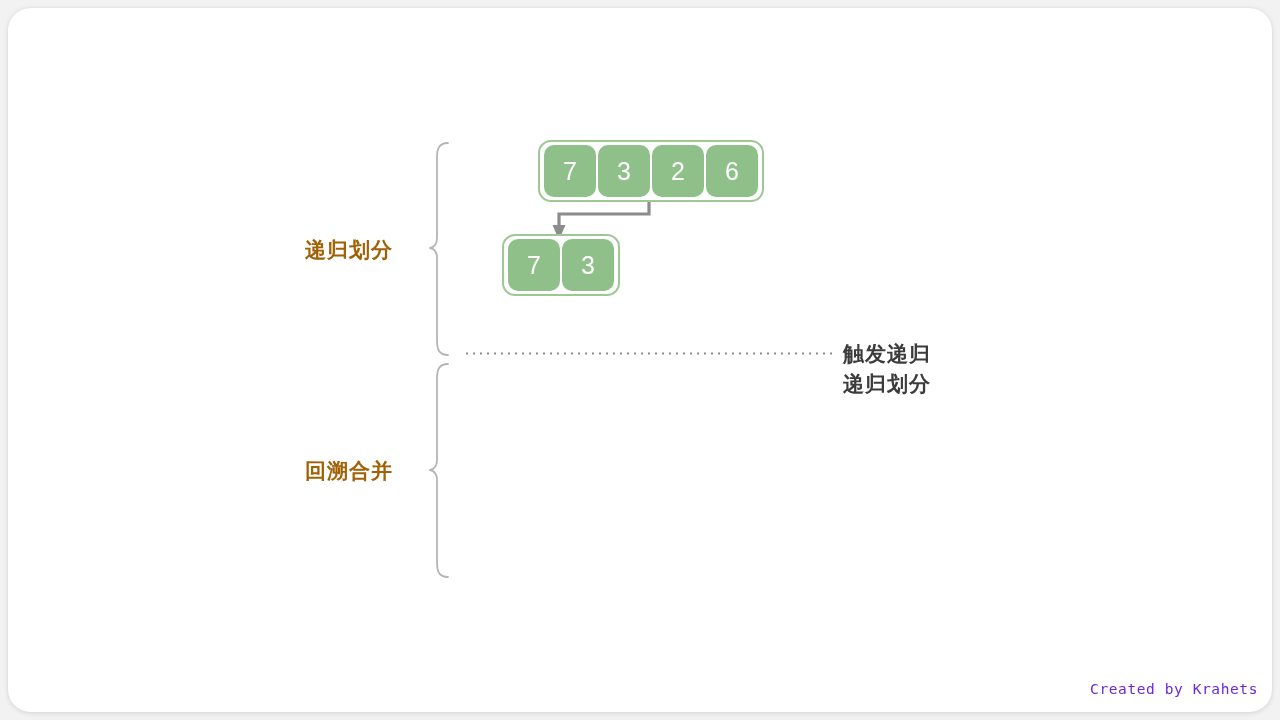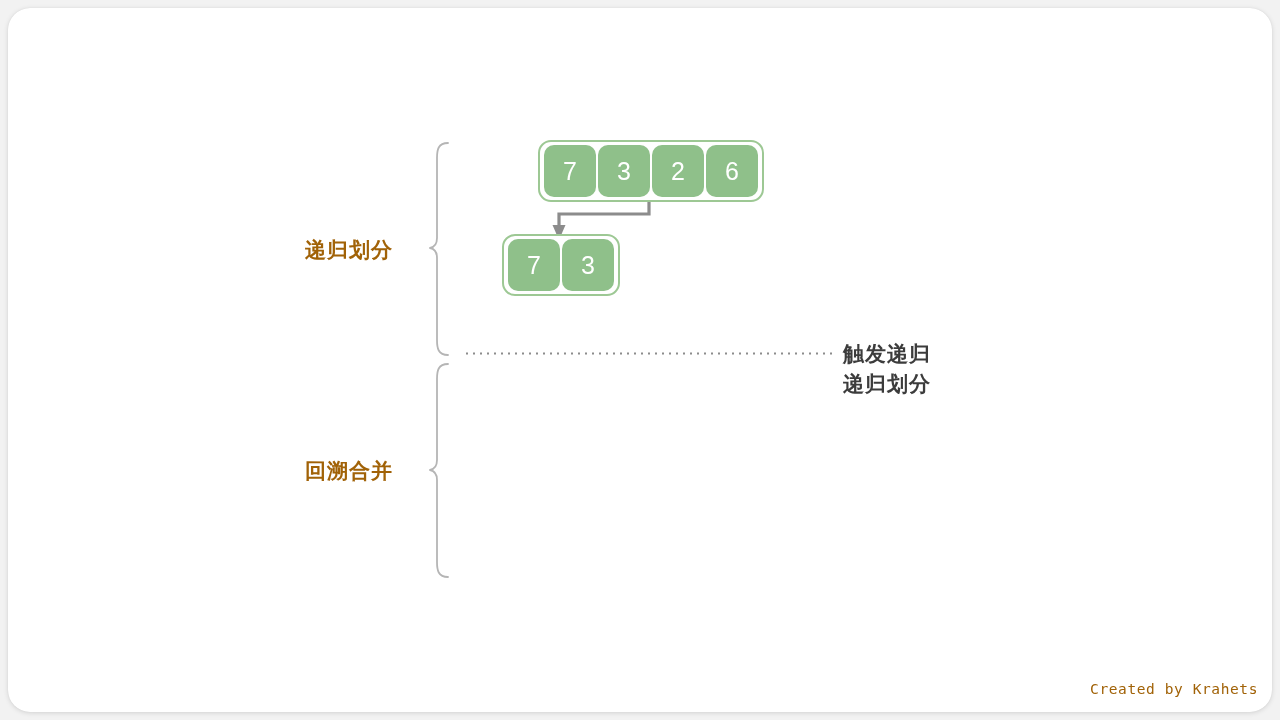--- a/index.html
+++ b/index.html
@@ -95,21 +95,21 @@
     margin-top: 8px;
   }
 
   .watermark {
     position: absolute;
     right: 22px;
     bottom: 23px;
     font-family: "DejaVu Sans Mono", "Liberation Mono", monospace;
     font-size: 14.5px;
     letter-spacing: 0.6px;
-    color: #a16207;
+    color: #6d28d9;
     white-space: nowrap;
   }
 </style>
 </head>
 <body>
 
 <div id="canvas">
   <div class="card"></div>
 
   <svg class="svg-layer" width="1280" height="720" viewBox="0 0 1280 720">

